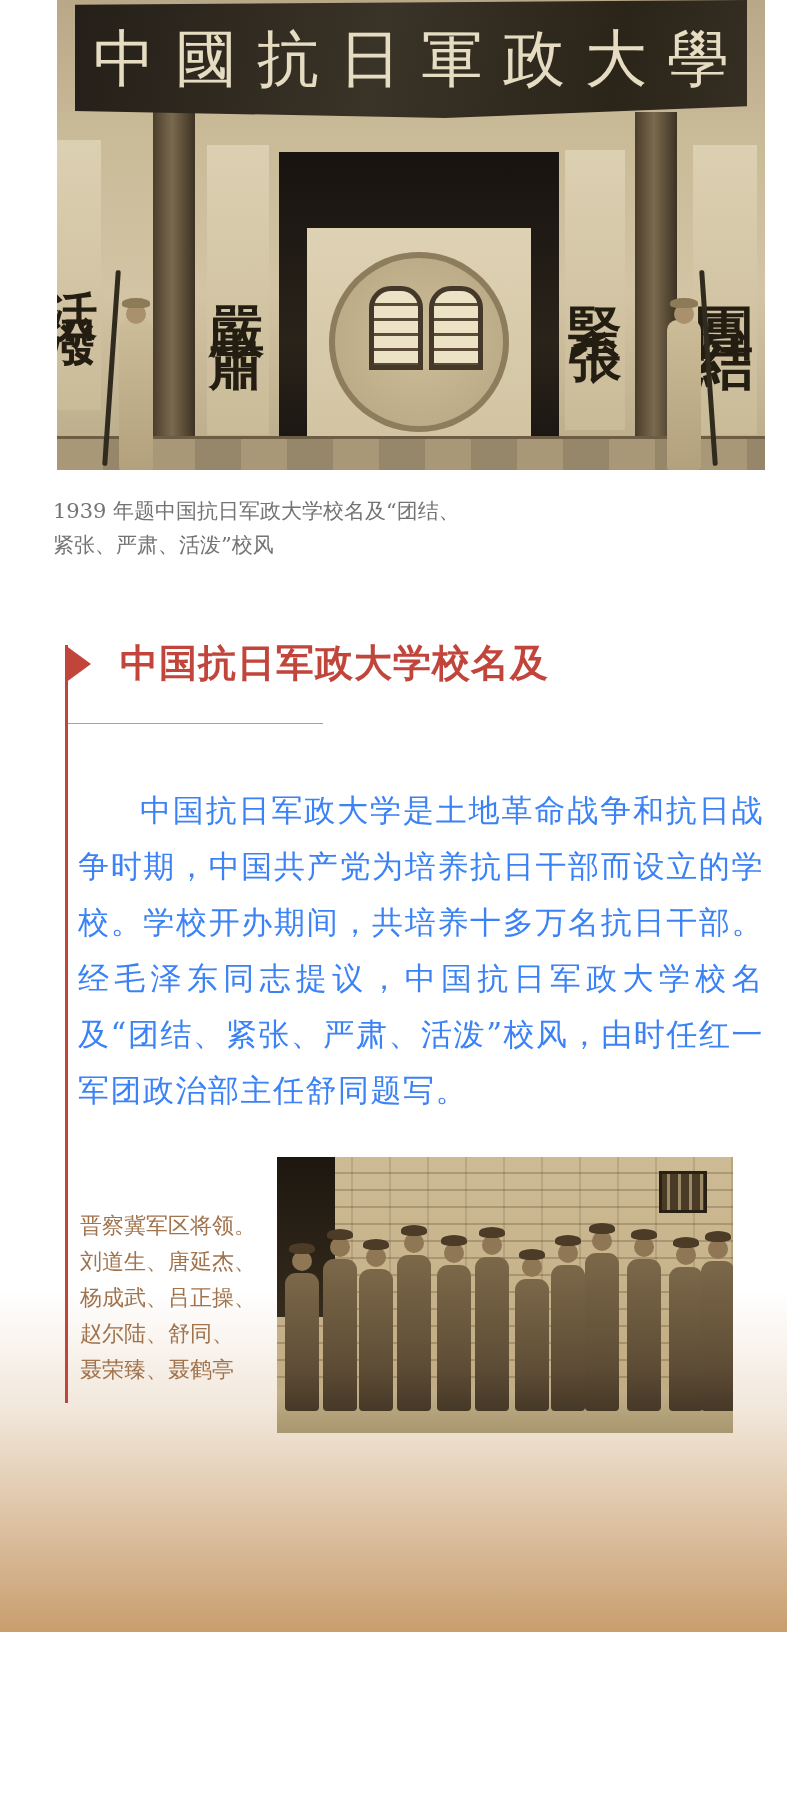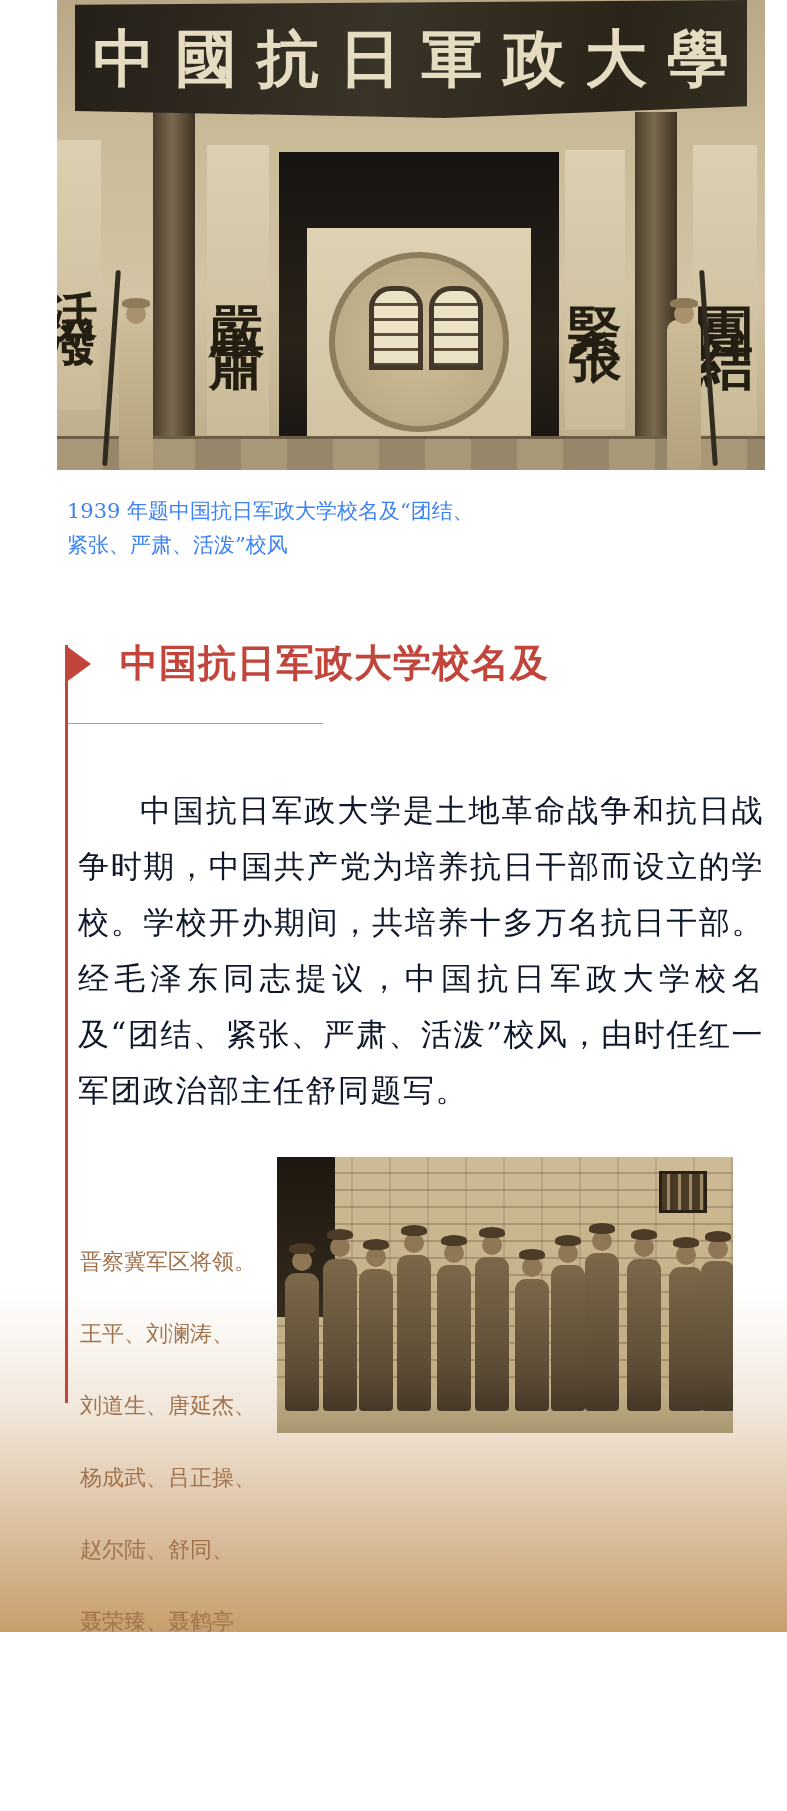--- a/index.html
+++ b/index.html
@@ -11,21 +11,21 @@
     background:linear-gradient(to bottom, rgba(200,158,109,0) 0%, rgba(200,158,109,.25) 35%, #c89e6d 100%);
     z-index:0;}
 
   
   .photo1{position:absolute;left:57px;top:0;width:708px;height:470px;overflow:hidden;z-index:1;
     background:linear-gradient(#b9a888,#cfc0a0 40%,#c3b391 75%,#9f9071);}
   .p1-banner{position:absolute;left:18px;top:0;width:672px;height:118px;
     background:linear-gradient(100deg,#241f18,#3a3327 45%,#2b2519 80%,#352e22);
     clip-path:polygon(0 4%,100% 0,100% 90%,55% 100%,0 94%);
     display:flex;align-items:center;justify-content:center;}
-  .p1-banner span{color:#e6dcc2;font-size:62px;font-weight:bold;letter-spacing:20px;
+  .p1-banner span{color:#e6dcc2;font-size:62px;font-weight:normal;letter-spacing:20px;
     font-family:"DejaVu Serif",serif;white-space:nowrap;text-indent:20px;}
   .p1-wall{position:absolute;left:0;top:112px;width:708px;height:330px;
     background:linear-gradient(#c8b996,#d2c4a4 55%,#bdae8c);}
   .p1-strip{position:absolute;background:linear-gradient(#dcd0b2,#cabb98);
     color:#241d12;writing-mode:vertical-rl;text-orientation:upright;
     font-weight:bold;font-family:"DejaVu Serif",serif;display:flex;align-items:center;justify-content:center;}
   .p1-strip.far-left{left:-14px;top:140px;width:58px;height:270px;font-size:52px;letter-spacing:26px;}
   .p1-strip.left{left:150px;top:145px;width:62px;height:290px;font-size:56px;letter-spacing:30px;}
   .p1-strip.right{left:508px;top:150px;width:60px;height:280px;font-size:54px;letter-spacing:28px;}
   .p1-strip.far-right{left:636px;top:145px;width:64px;height:290px;font-size:58px;letter-spacing:30px;}
@@ -48,38 +48,38 @@
   .soldier{position:absolute;width:42px;z-index:3;}
   .soldier .s-body{position:absolute;bottom:0;left:4px;width:34px;height:150px;border-radius:10px 10px 3px 3px;
     background:linear-gradient(#cdbc98,#b3a17d);}
   .soldier .s-head{position:absolute;bottom:146px;left:11px;width:20px;height:20px;border-radius:50%;background:#a8916c;}
   .soldier .s-cap{position:absolute;bottom:162px;left:7px;width:28px;height:10px;border-radius:50% 50% 30% 30%;background:#8d7a57;}
   .soldier .s-rifle{position:absolute;bottom:4px;width:5px;height:196px;background:#312a1e;border-radius:2px;}
   .soldier.sl{left:58px;top:240px;height:230px;} .soldier.sl .s-rifle{left:-6px;transform:rotate(4deg);}
   .soldier.sr{left:606px;top:240px;height:230px;} .soldier.sr .s-rifle{right:-6px;transform:rotate(-4deg);}
 
   
-  .caption1{position:absolute;left:67px;top:494px;color:#3b82f6;font-size:21px;line-height:34px;z-index:1;}
+  .caption1{position:absolute;left:53px;top:494px;color:#737373;font-size:21px;line-height:34px;z-index:1;}
 
   
   .flag-icon{position:absolute;left:65px;top:645px;width:26px;height:38px;background:#c2453b;
     clip-path:polygon(0 0,100% 50%,0 100%);z-index:2;}
   .section-title{position:absolute;left:120px;top:638px;margin:0;color:#c2453b;
     font-family:"Liberation Sans","DejaVu Sans",sans-serif;font-weight:bold;font-size:38px;letter-spacing:1px;z-index:1;}
   .section-underline{position:absolute;left:66px;top:723px;width:257px;height:1px;background:#d98b7f;z-index:1;}
   .section-vline{position:absolute;left:65px;top:645px;width:3px;height:758px;background:#c2453b;z-index:1;}
 
   
   .article-paragraph{position:absolute;left:78px;top:782px;width:686px;margin:0;
-    color:#0f172a;font-size:31px;line-height:56px;letter-spacing:1.5px;
+    color:#3b82f6;font-size:31px;line-height:56px;letter-spacing:1.5px;
     text-align:justify;text-indent:2em;z-index:1;}
 
   
   .caption2{position:absolute;left:80px;top:1208px;color:#a1734d;font-size:22px;line-height:36px;z-index:1;}
-  .caption2 div{white-space:nowrap;margin-top:36px;}
+  .caption2 div{white-space:nowrap;}
 
   .photo2{position:absolute;left:277px;top:1157px;width:456px;height:276px;overflow:hidden;z-index:1;
     background:
       repeating-linear-gradient(to bottom, rgba(96,76,52,0) 0 15px, rgba(96,76,52,.30) 15px 17px),
       repeating-linear-gradient(to right, rgba(96,76,52,0) 0 36px, rgba(96,76,52,.18) 36px 38px),
       linear-gradient(#cdbb95,#bfa97f);}
   .p2-door{position:absolute;left:0;top:0;width:58px;height:160px;background:linear-gradient(#1d170f,#352b1d);}
   .p2-window{position:absolute;left:382px;top:14px;width:48px;height:42px;background:#4a3b27;
     box-shadow:inset 0 0 0 3px #2a2115;
     background-image:repeating-linear-gradient(to right,#4a3b27 0 8px,#9d8a67 8px 11px);}
@@ -155,21 +155,20 @@
 
   <div class="flag-icon"></div>
   <h2 class="section-title">中国抗日军政大学校名及</h2>
   <div class="section-underline"></div>
   <div class="section-vline"></div>
 
   <p class="article-paragraph">中国抗日军政大学是土地革命战争和抗日战争时期，中国共产党为培养抗日干部而设立的学校。学校开办期间，共培养十多万名抗日干部。经毛泽东同志提议，中国抗日军政大学校名及“团结、紧张、严肃、活泼”校风，由时任红一军团政治部主任舒同题写。</p>
 
   <div class="caption2">
     <div>晋察冀军区将领。</div>
-    <div>王平、刘澜涛、</div>
     <div>刘道生、唐延杰、</div>
     <div>杨成武、吕正操、</div>
     <div>赵尔陆、舒同、</div>
     <div>聂荣臻、聂鹤亭</div>
   </div>
 
   <div class="photo2">
     <div class="p2-door"></div>
     <div class="p2-window"></div>
     <div class="p2-ground"></div>

